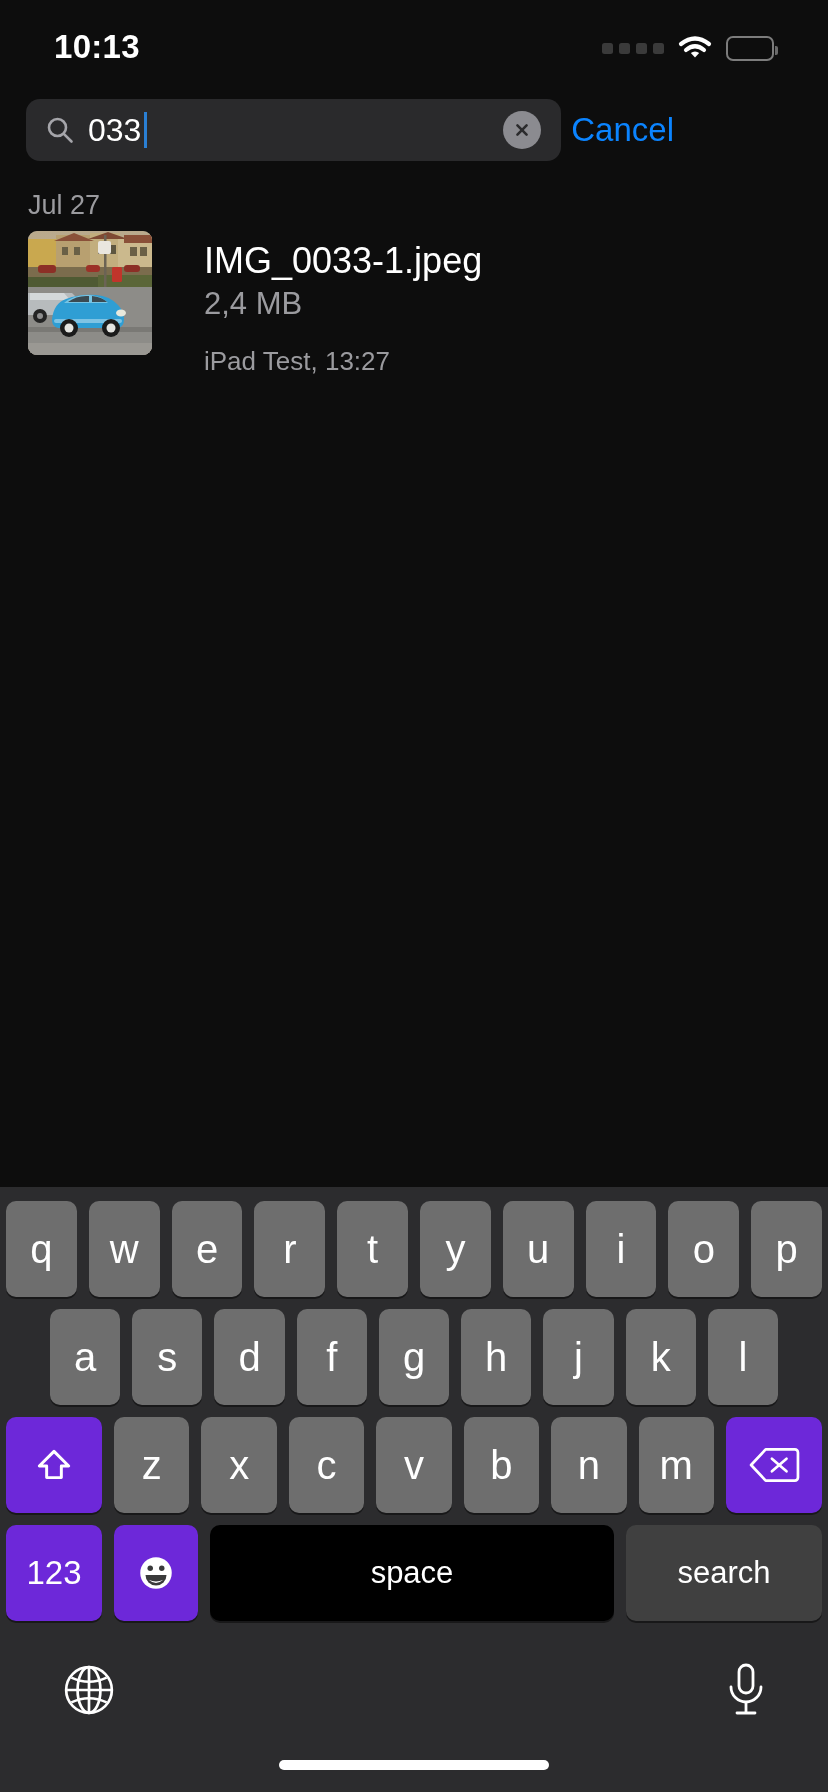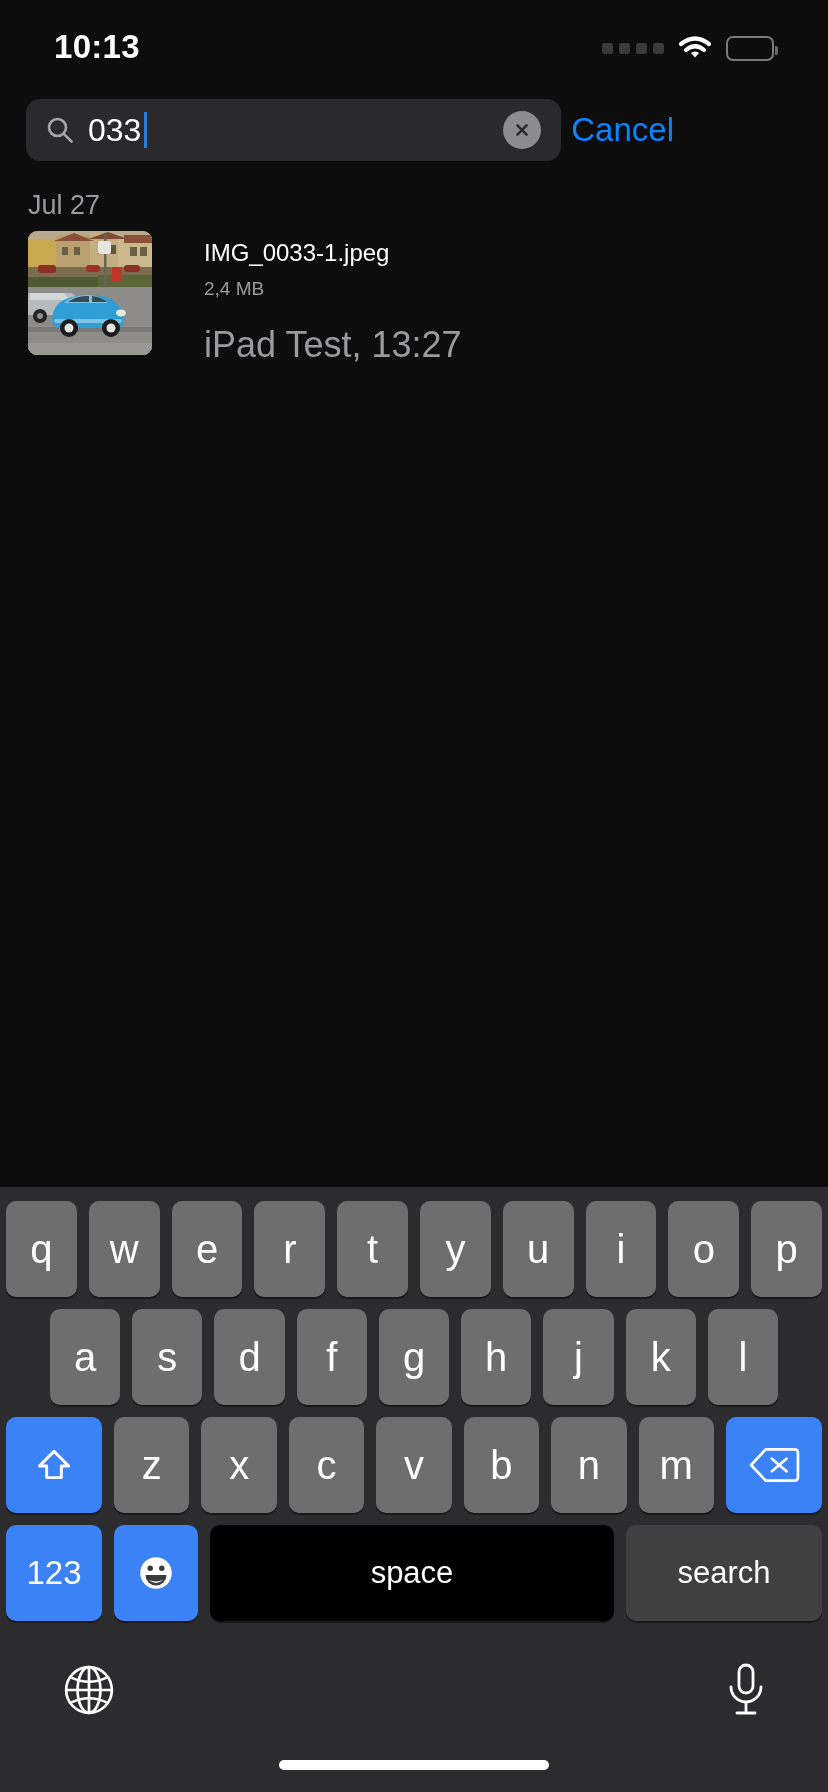--- a/index.html
+++ b/index.html
@@ -68,42 +68,42 @@
   }
   .result-row {
     display:flex; padding:0 0 0 28px; align-items:flex-start;
   }
   .thumb {
     width:124px; height:124px; border-radius:9px; overflow:hidden;
     flex:0 0 124px; position:relative; background:#6a6a60;
   }
   .thumb svg { display:block; width:100%; height:100%; }
   .result-meta { margin-left:52px; padding-top:8px; }
-  .file-name { color:#fff; font-size:24px; line-height:1.2; }
-  .file-size { color:#9b9b9f; font-size:19px; margin-top:10px; }
-  .file-loc  { color:#9b9b9f; font-size:36px; margin-top:24px; }
+  .file-name { color:#fff; font-size:36px; line-height:1.2; }
+  .file-size { color:#9b9b9f; font-size:31px; margin-top:4px; }
+  .file-loc  { color:#9b9b9f; font-size:26px; margin-top:24px; }
 
   
   .keyboard {
     position:absolute; left:0; bottom:0; width:828px; height:605px;
     background:#2c2c2e;
   }
   .krow { display:flex; justify-content:center; align-items:center; }
   .krow.r1 { padding:14px 6px 0 6px; gap:12px; }
   .krow.r2 { padding:12px 6px 0 6px; gap:12px; }
   .krow.r3 { padding:12px 6px 0 6px; gap:12px; }
   .krow.r4 { padding:12px 6px 0 6px; gap:12px; }
   .key {
     background:#6e6e6e; border-radius:10px; height:96px;
     display:flex; align-items:center; justify-content:center;
     color:#fff; font-size:40px; font-weight:400;
     box-shadow:0 2px 0 rgba(0,0,0,0.45);
     flex:1;
   }
-  .key.dark { background:#3b82f6; }
+  .key.dark { background:#6d28d9; }
   .key.wide-shift { flex:0 0 96px; }
   .key.wide-del  { flex:0 0 96px; }
   .key.k123 { flex:0 0 96px; font-size:33px; }
   .key.kemoji { flex:0 0 84px; }
   .key.kspace { flex:1; font-size:31px; background:#000000; }
   .key.ksearch { flex:0 0 196px; font-size:31px; background:#404040; }
   .r2-pad { flex:0 0 32px; }
   .bottombar {
     position:absolute; left:0; bottom:0; width:828px; height:175px;
     display:flex; align-items:flex-start; justify-content:space-between;

